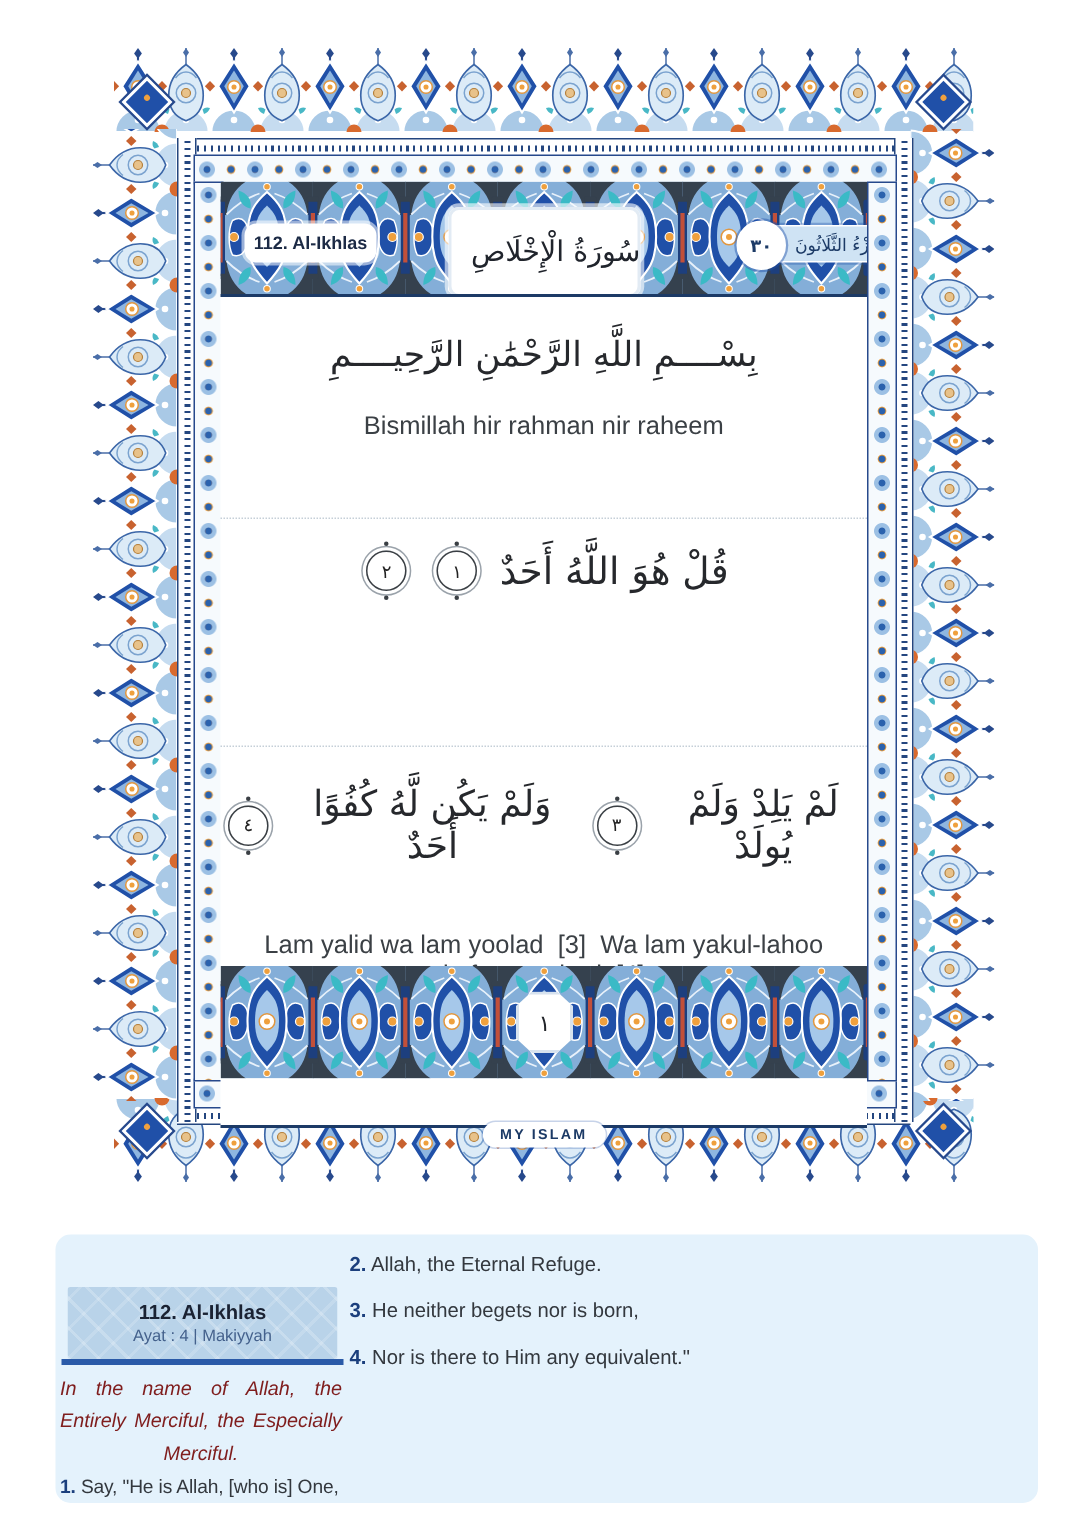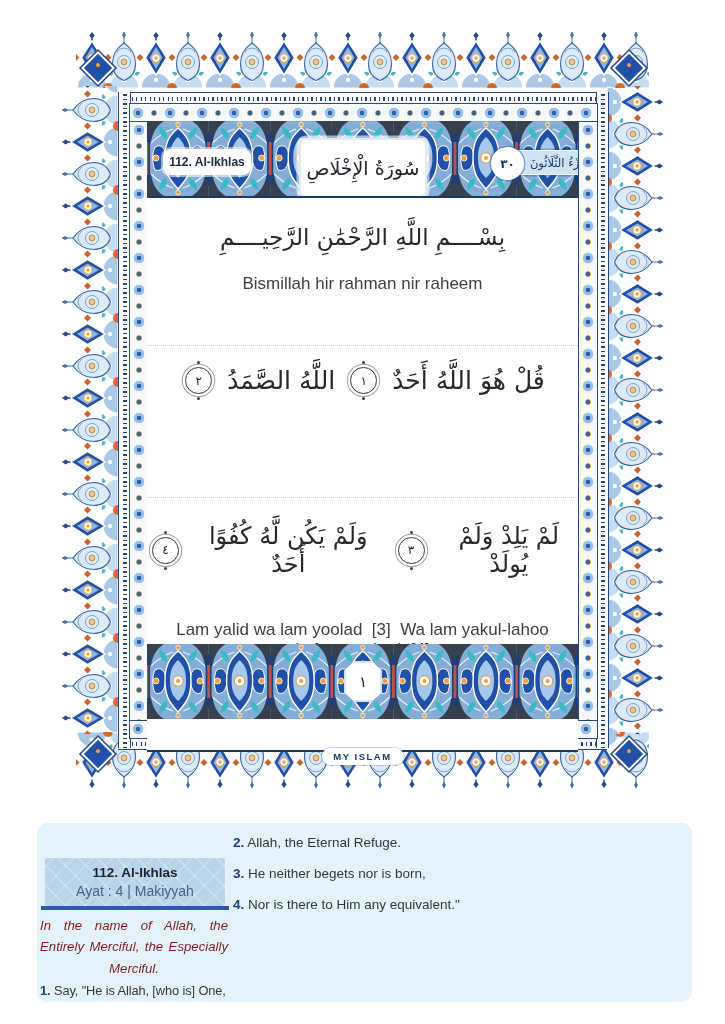--- a/index.html
+++ b/index.html
@@ -63,21 +63,21 @@
   
   .band{position:absolute;left:87px;width:431px;height:75px;overflow:hidden;}
   .band-header{top:91px;} .band-footer{top:614px;}
   .band svg{display:block;}
 
   .hdr-left-box{position:absolute;left:16px;top:28px;width:88px;height:26px;background:#ffffff;
     border-radius:8px;box-shadow:0 0 0 2px rgba(255,255,255,.55);display:flex;align-items:center;justify-content:center;
     font-size:12px;font-weight:bold;color:#1c2a45;}
   .hdr-center{position:absolute;left:152px;top:17px;width:128px;height:60px;background:#ffffff;border-radius:7px;
     box-shadow:0 0 0 2.5px rgba(255,255,255,.6),inset 0 0 0 2px #e2ebf4;
-    display:flex;align-items:center;justify-content:center;
+    display:flex;align-items:center;justify-content:flex-start;
     font-family:"DejaVu Sans",sans-serif;font-size:19px;color:#20242c;direction:rtl;}
   .hdr-right{position:absolute;left:307px;top:29px;width:112px;height:25px;background:#cfe3f4;border-radius:13px;
     border:1.5px solid #ffffff;box-shadow:0 0 0 1.5px rgba(32,80,168,.35);
     display:flex;align-items:center;justify-content:center;padding-left:24px;box-sizing:border-box;
     font-family:"DejaVu Sans",sans-serif;font-size:11.5px;color:#1c3a66;direction:rtl;margin-left:40px;}
   .juz-circle{position:absolute;left:-4px;top:-4px;width:29px;height:29px;border-radius:50%;background:#ffffff;
     border:2px solid #ffffff;box-shadow:0 0 0 1.5px rgba(32,80,168,.45);display:flex;align-items:center;justify-content:center;
     font-family:"DejaVu Sans",sans-serif;font-size:12px;font-weight:bold;color:#1c3a66;}
 
   .page-num-box{position:absolute;left:197px;top:17px;width:38px;height:41px;background:#ffffff;
@@ -117,21 +117,21 @@
   .panel{position:absolute;left:37px;top:823px;width:655px;height:179px;background:#e4f2fc;border-radius:10px;}
   .badge{position:absolute;left:0;top:5px;width:186px;height:25px;background:#2a549e;
     clip-path:polygon(0 0,100% 0,92% 100%,0 100%);border-radius:6px 0 0 2px;
     display:flex;align-items:center;justify-content:center;padding-right:12px;box-sizing:border-box;
     color:#ffffff;font-weight:bold;font-size:12.5px;}
   .surah-box{position:absolute;left:8px;top:35px;width:180px;height:48px;background:#b9d3e9;border-radius:2px;
     background-image:repeating-linear-gradient(45deg,rgba(255,255,255,.22) 0 2px,transparent 2px 14px),
       repeating-linear-gradient(-45deg,rgba(255,255,255,.16) 0 2px,transparent 2px 14px);
     display:flex;flex-direction:column;align-items:center;justify-content:center;gap:3px;}
   .surah-heading{font-size:13.5px;font-weight:bold;color:#1a2233;}
-  .surah-meta{font-size:14px;color:#44618c;}
+  .surah-meta{font-size:11px;color:#44618c;}
   .panel-rule{position:absolute;left:4px;top:83px;width:188px;height:4px;background:#2a5aa8;}
   .bism-trans{position:absolute;left:3px;top:92px;width:188px;font-style:italic;font-size:13.2px;
     line-height:1.62;color:#7f1d1d;text-align:justify;text-align-last:center;}
   .verse-line .num{font-weight:bold;color:#1b3f7d;}
   .verse-line .txt{color:#33383e;}
   .verse1-line{position:absolute;left:3px;top:160px;width:200px;font-size:12.8px;letter-spacing:-.1px;white-space:nowrap;}
   .right-col{position:absolute;left:196px;top:10px;width:450px;}
   .right-col .verse-line{font-size:13.5px;margin-bottom:10.5px;line-height:1.5;}
 
   .hidden-defs{position:absolute;width:0;height:0;overflow:hidden;}
@@ -304,21 +304,20 @@
         <div class="arabic-line bism-ar">
           <span>بِسْــــمِ اللَّهِ الرَّحْمَٰنِ الرَّحِيــــمِ</span>
         </div>
         <div class="translit">Bismillah hir rahman nir raheem</div>
       </div>
 
       <div class="sec sec2 sec-sep">
         <div class="arabic-line v12-ar">
           <span>قُلْ هُوَ اللَّهُ أَحَدٌ</span>
           <span class="ayah">١</span>
-          <span>اللَّهُ الصَّمَدُ</span>
           <span class="ayah">٢</span>
         </div>
       </div>
 
       <div class="sec sec3">
         <div class="arabic-line v34-ar">
           <span>لَمْ يَلِدْ وَلَمْ يُولَدْ</span>
           <span class="ayah">٣</span>
           <span>وَلَمْ يَكُن لَّهُ كُفُوًا أَحَدٌ</span>
           <span class="ayah">٤</span>

